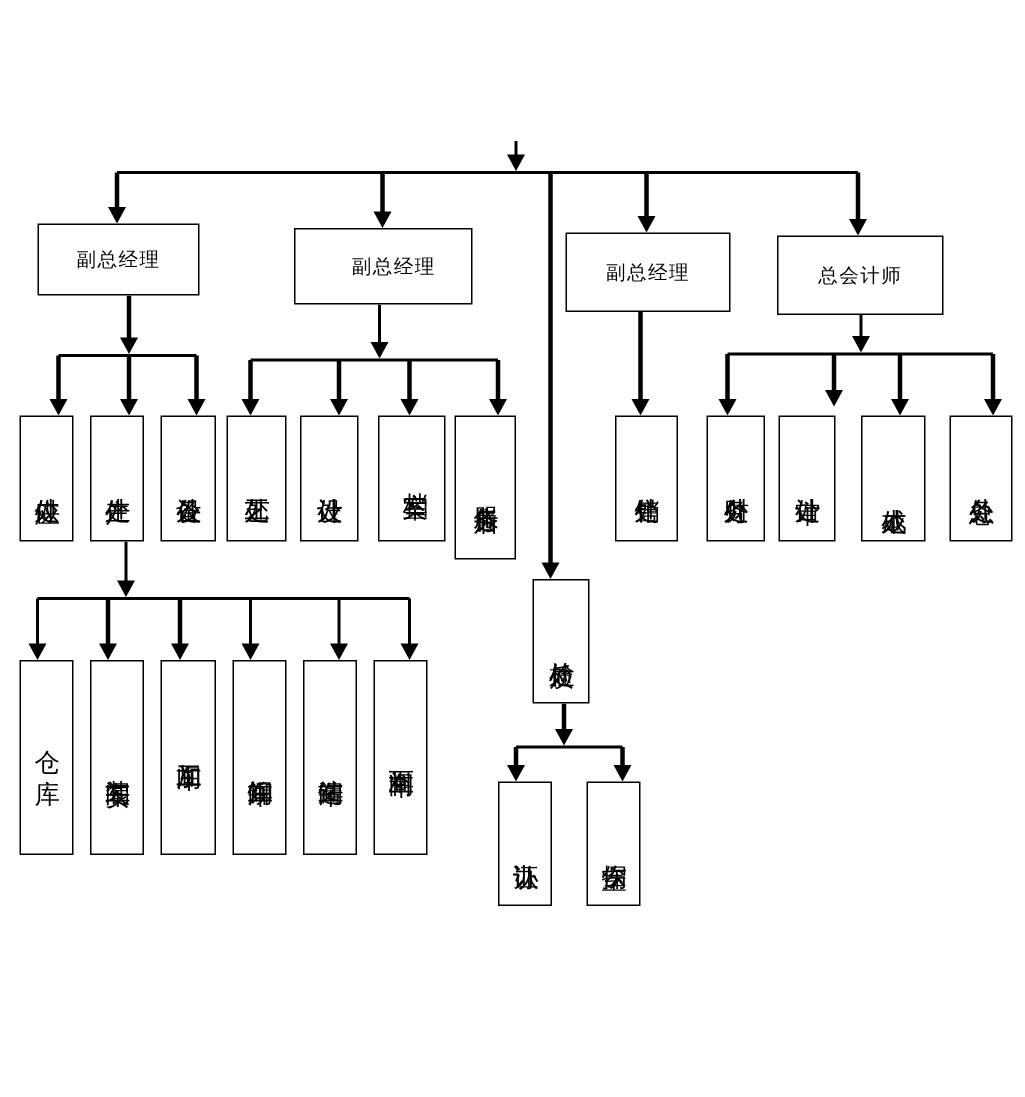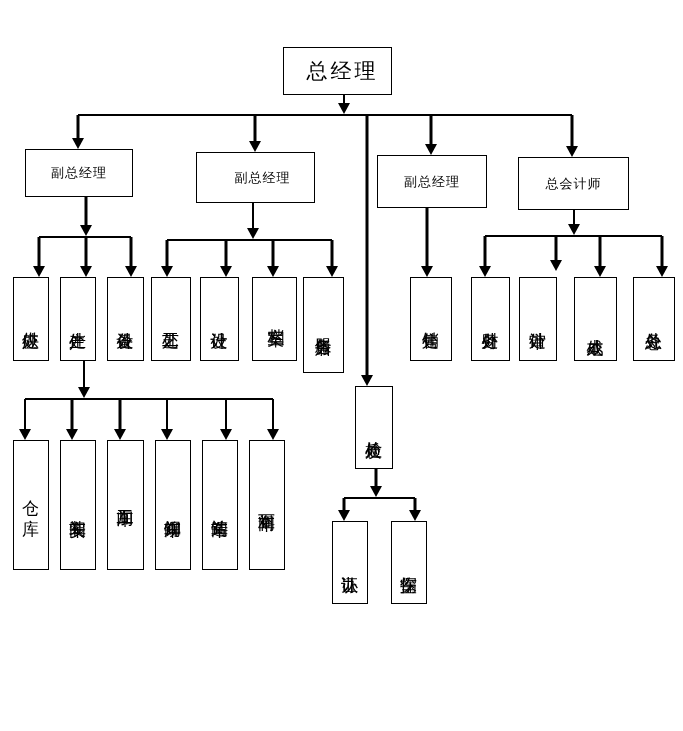--- a/index.html
+++ b/index.html
@@ -84,23 +84,20 @@
       <path d="M267,429 L279,429 L273,440 Z" fill="#000"></path>
       <line x1="376" y1="469" x2="376" y2="489" stroke="#000" stroke-width="3"></line>
       <path d="M370,486 L382,486 L376,497 Z" fill="#000"></path>
       <line x1="344" y1="498" x2="415" y2="498" stroke="#000" stroke-width="2"></line>
       <line x1="344" y1="498" x2="344" y2="513" stroke="#000" stroke-width="3"></line>
       <path d="M338,510 L350,510 L344,521 Z" fill="#000"></path>
       <line x1="415" y1="498" x2="415" y2="513" stroke="#000" stroke-width="3"></line>
       <path d="M409,510 L421,510 L415,521 Z" fill="#000"></path>
     </svg>
 
-  <div class="box" style="left:283px;top:47px;width:109px;height:48px;">
-    <span class="h-label" style="font-size:21px;letter-spacing:3px;padding-left:10px;">总经理</span>
-  </div>
 
   <div class="box" style="left:25px;top:149px;width:108px;height:48px;">
     <span class="h-label">副总经理</span>
   </div>
   <div class="box" style="left:196px;top:152px;width:119px;height:51px;">
     <span class="h-label" style="padding-left:14px;">副总经理</span>
   </div>
   <div class="box" style="left:377px;top:155px;width:110px;height:53px;">
     <span class="h-label">副总经理</span>
   </div>

